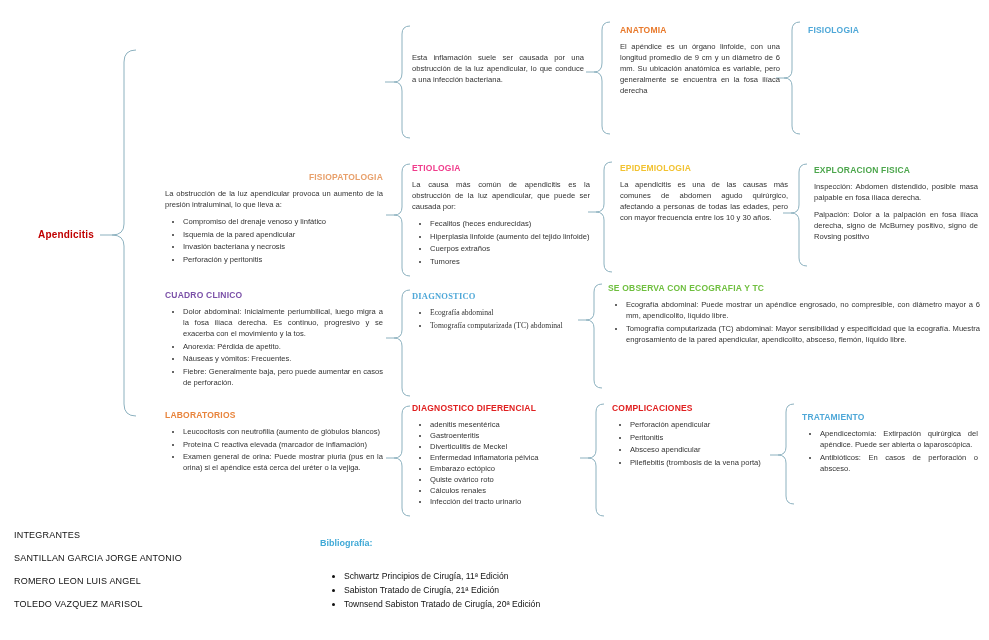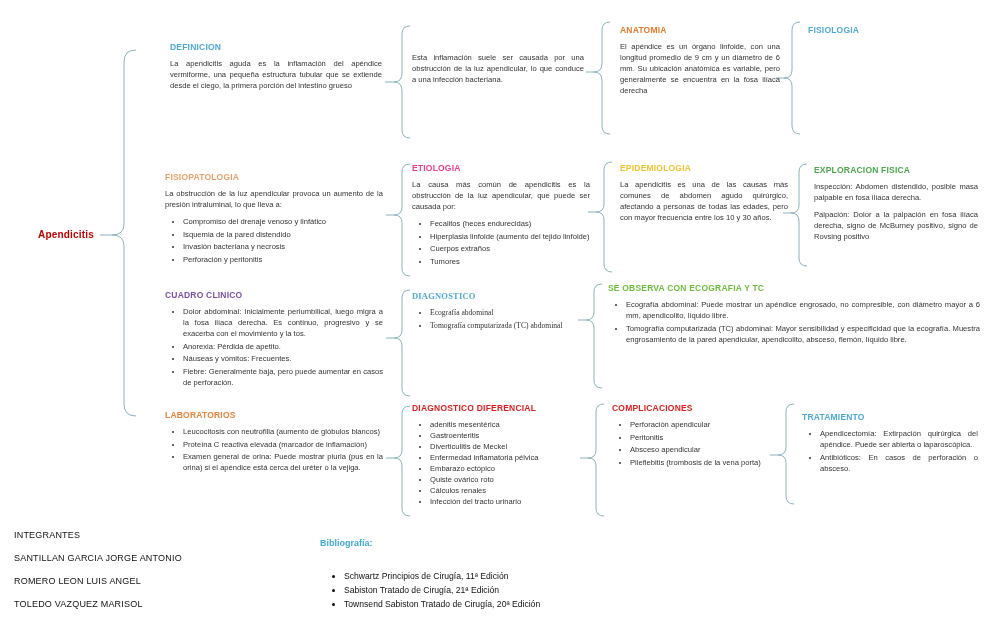--- a/index.html
+++ b/index.html
@@ -110,44 +110,40 @@
     <path d="M596,466 L596,508 Q596,516 604,516"></path>
     <path d="M588,458 Q596,458 596,466"></path>
 
     <path d="M770,455 L778,455 Q786,455 786,447 L786,412 Q786,404 794,404"></path>
     <path d="M786,463 L786,496 Q786,504 794,504"></path>
     <path d="M778,455 Q786,455 786,463"></path>
   </svg>
 
   <div class="center-node" style="left:38px; top:229px;">Apendicitis</div>
 
-  <div class="node" style="left:170px; top:42px; width:212px;">
-    <div class="hdr" style="color:#4FA8D8;">DEFINICION</div>
-    <p class="para">La apendicitis aguda es la inflamación del apéndice vermiforme, una pequeña estructura tubular que se extiende desde el ciego, la primera porción del intestino grueso</p>
-  </div>
 
   <div class="node" style="left:412px; top:52px; width:172px;">
     <p class="para">Esta inflamación suele ser causada por una obstrucción de la luz apendicular, lo que conduce a una infección bacteriana.</p>
   </div>
 
   <div class="node" style="left:620px; top:25px; width:160px;">
     <div class="hdr" style="color:#E8792B;">ANATOMIA</div>
     <p class="para">El apéndice es un órgano linfoide, con una longitud promedio de 9 cm y un diámetro de 6 mm. Su ubicación anatómica es variable, pero generalmente se encuentra en la fosa ilíaca derecha</p>
   </div>
 
   <div class="node" style="left:808px; top:25px; width:162px;">
     <div class="hdr" style="color:#4FA8D8;">FISIOLOGIA</div>
   </div>
 
   <div class="node" style="left:165px; top:172px; width:218px;">
-    <div class="hdr" style="color:#E8A06B;">FISIOPATOLOGIA</div>
+    <div class="hdr" style="color:#E8A06B;text-align:right;">FISIOPATOLOGIA</div>
     <p class="para">La obstrucción de la luz apendicular provoca un aumento de la presión intraluminal, lo que lleva a:</p>
     <ul class="lst">
       <li>Compromiso del drenaje venoso y linfático</li>
-      <li>Isquemia de la pared distendido</li>
+      <li>Isquemia de la pared apendicular</li>
       <li>Invasión bacteriana y necrosis</li>
       <li>Perforación y peritonitis</li>
     </ul>
   </div>
 
   <div class="node" style="left:412px; top:163px; width:178px;">
     <div class="hdr" style="color:#F03C8C;">ETIOLOGIA</div>
     <p class="para">La causa más común de apendicitis es la obstrucción de la luz apendicular, que puede ser causada por:</p>
     <ul class="lst">
       <li>Fecalitos (heces endurecidas)</li>

